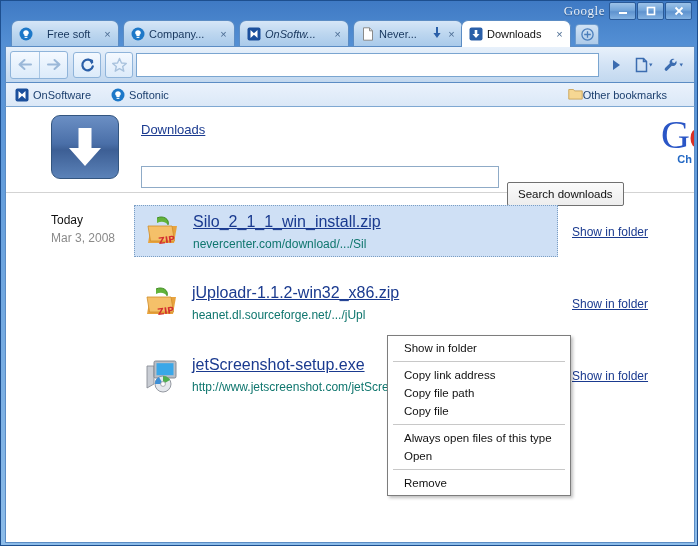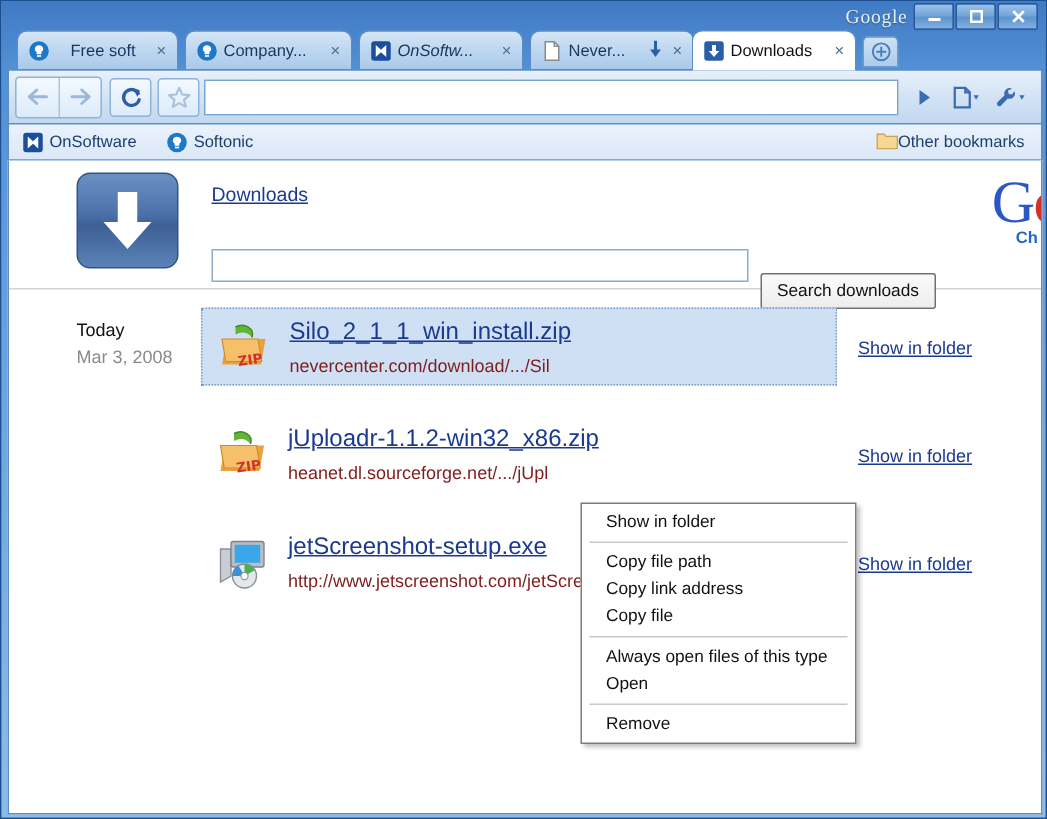--- a/index.html
+++ b/index.html
@@ -124,21 +124,21 @@
   #bookmarkbar {
     position: absolute; left: 4px; top: 82px; width: 690px; height: 24px;
     background: linear-gradient(to bottom, #eaf2fc 0%, #dbe8f7 100%);
     border-left: 1px solid #5b8cc4; border-right: 1px solid #5b8cc4;
     border-bottom: 1px solid #7fa8d2;
     display: flex; align-items: center; padding: 0 6px;
     font-size: 11px; color: #1c3f6e;
   }
   .bm { display: flex; align-items: center; margin-right: 14px; padding: 2px 3px; border-radius: 2px; }
   .bm .bmicon { width: 14px; height: 14px; margin-right: 4px; }
-  #otherbm { margin-left: auto; margin-right: 2px; display: flex; align-items: center; padding: 2px 3px; }
+  #otherbm { margin-left: auto; margin-right: 18px; display: flex; align-items: center; padding: 2px 3px; }
 
   
   #content {
     position: absolute; left: 4px; top: 106px; width: 690px; height: 436px;
     background: #ffffff;
     border-left: 1px solid #5b8cc4; border-right: 1px solid #5b8cc4;
     border-bottom: 1px solid #5b8cc4;
     overflow: hidden;
   }
 
@@ -211,21 +211,21 @@
     background: #cfe0f5;
     border: 1px dotted #7a9ec4;
   }
   .fileicon { width: 38px; height: 38px; flex: 0 0 auto; margin-right: 10px; margin-top: 1px; }
   .filemeta { padding-top: 1px; }
   .filename {
     font-size: 16px; color: #1a3a8f; text-decoration: underline;
     white-space: nowrap;
   }
   .fileurl {
-    font-size: 12px; color: #7f1d1d; margin-top: 6px; white-space: nowrap;
+    font-size: 12px; color: #0f766e; margin-top: 6px; white-space: nowrap;
   }
   .showlink {
     position: absolute; left: 566px;
     font-size: 12px; color: #1a3a8f; text-decoration: underline;
     white-space: nowrap;
   }
 
   
   #ctxmenu {
     position: absolute; left: 381px; top: 228px;
@@ -508,22 +508,22 @@
           </span>
         </div>
         <div class="showlink" style="top:26px;">Show in folder</div>
       </div>
 
     </div>
 
     <div id="ctxmenu">
       <div class="ctxitem">Show in folder</div>
       <div class="ctxsep"></div>
+      <div class="ctxitem">Copy link address</div>
       <div class="ctxitem">Copy file path</div>
-      <div class="ctxitem">Copy link address</div>
       <div class="ctxitem">Copy file</div>
       <div class="ctxsep"></div>
       <div class="ctxitem">Always open files of this type</div>
       <div class="ctxitem">Open</div>
       <div class="ctxsep"></div>
       <div class="ctxitem">Remove</div>
     </div>
 
   </div>
 </div>

